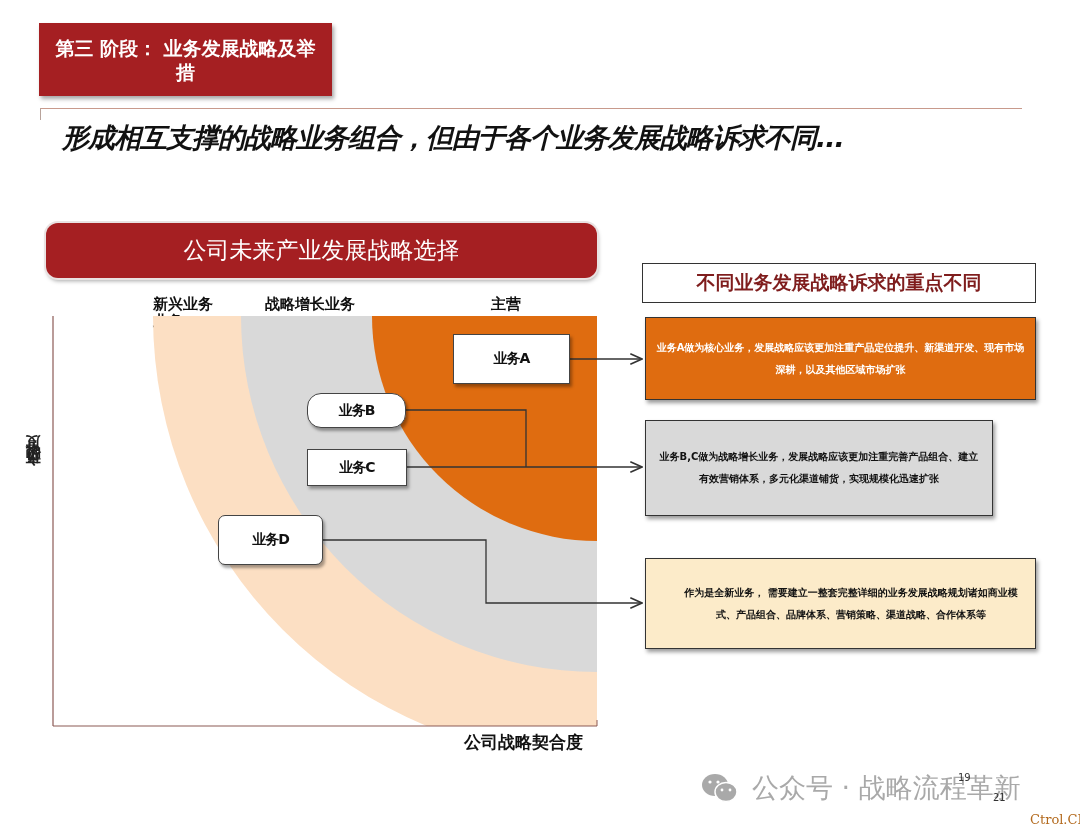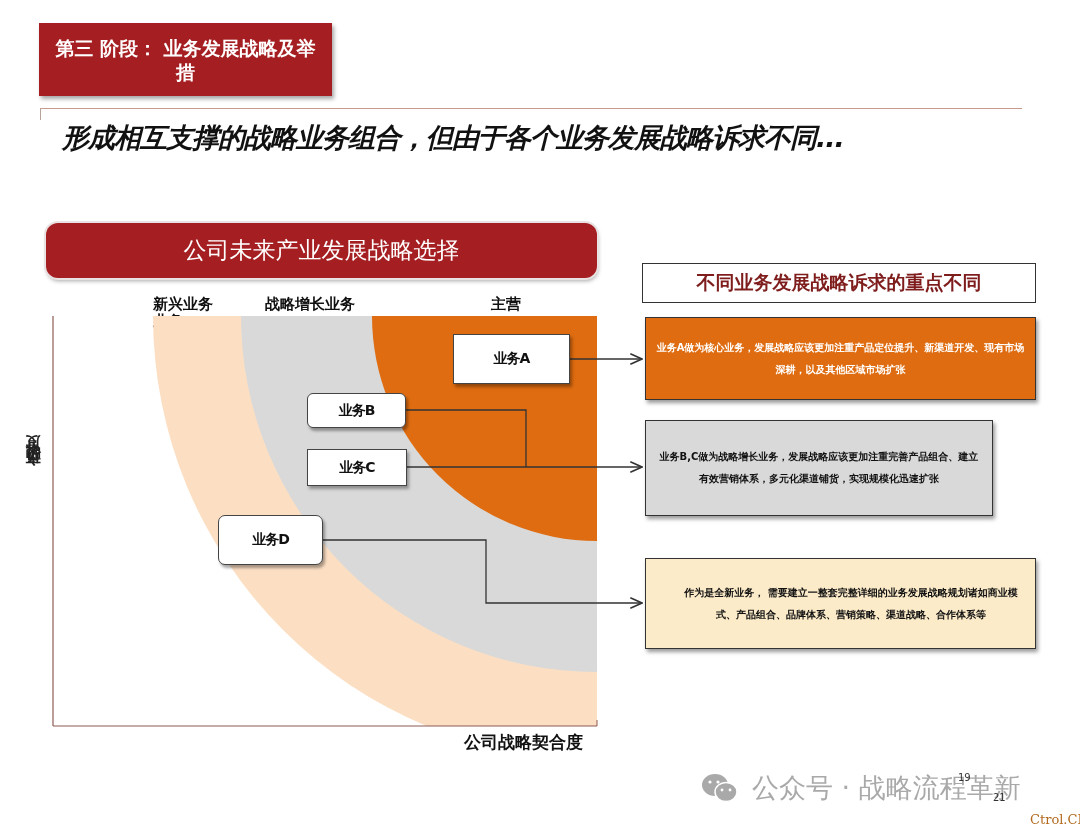--- a/index.html
+++ b/index.html
@@ -58,21 +58,21 @@
   <polyline points="569,359 642,359" fill="none" stroke="#333" stroke-width="1.3" marker-end="url(#arr)"></polyline>
   <polyline points="405,410 526,410 526,467" fill="none" stroke="#333" stroke-width="1.3"></polyline>
   <polyline points="406,467 642,467" fill="none" stroke="#333" stroke-width="1.3" marker-end="url(#arr)"></polyline>
   <polyline points="322,540 486,540 486,603 642,603" fill="none" stroke="#333" stroke-width="1.3" marker-end="url(#arr)"></polyline>
 </svg>
 
 <div class="abs axis-y">市场吸引度</div>
 <div class="abs axis-x">公司战略契合度</div>
 
 <div class="abs biz" style="left:453px;top:334px;width:117px;height:50px;">业务A</div>
-<div class="abs biz" style="left:307px;top:393px;width:99px;height:35px;border-radius:6px;">业务B</div>
+<div class="abs biz" style="left:307px;top:393px;width:99px;height:35px;border-radius:14px;">业务B</div>
 <div class="abs biz" style="left:307px;top:449px;width:100px;height:37px;">业务C</div>
 <div class="abs biz" style="left:218px;top:515px;width:105px;height:50px;border-radius:7px;">业务D</div>
 
 <div class="abs desc" style="left:645px;top:317px;width:391px;height:83px;background:#df6c10;color:#fff;">业务A做为核心业务，发展战略应该更加注重产品定位提升、新渠道开发、现有市场深耕，以及其他区域市场扩张</div>
 <div class="abs desc" style="left:645px;top:420px;width:348px;height:96px;background:#d9d9d9;color:#111;">业务B,C做为战略增长业务，发展战略应该更加注重完善产品组合、建立有效营销体系，多元化渠道铺货，实现规模化迅速扩张</div>
 <div class="abs desc" style="left:645px;top:558px;width:391px;height:91px;background:#fcebc9;color:#111;padding-left:31px;">作为是全新业务，  需要建立一整套完整详细的业务发展战略规划诸如商业模式、产品组合、品牌体系、营销策略、渠道战略、合作体系等</div>
 
 <div class="abs watermark">
   <svg width="40" height="32" viewBox="0 0 40 32">
     <ellipse cx="15" cy="13" rx="13" ry="11" fill="#a9a9a9"></ellipse>

